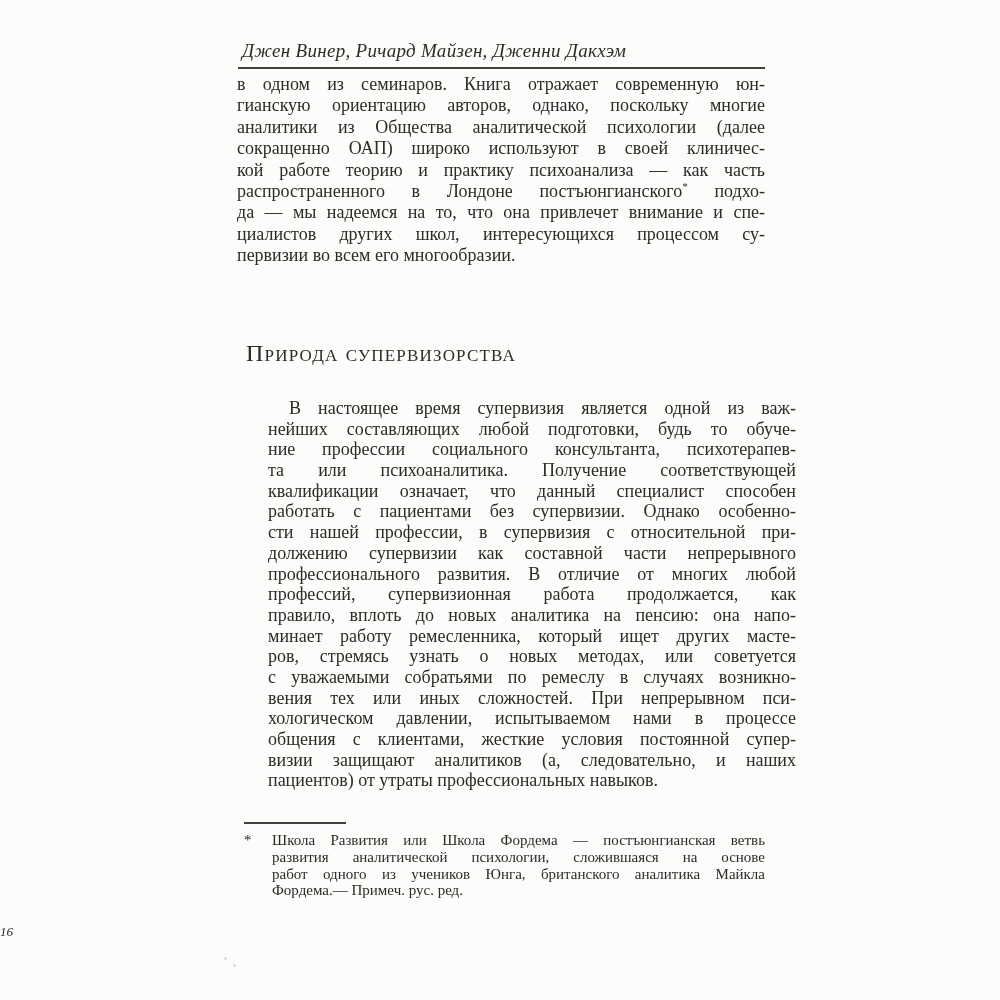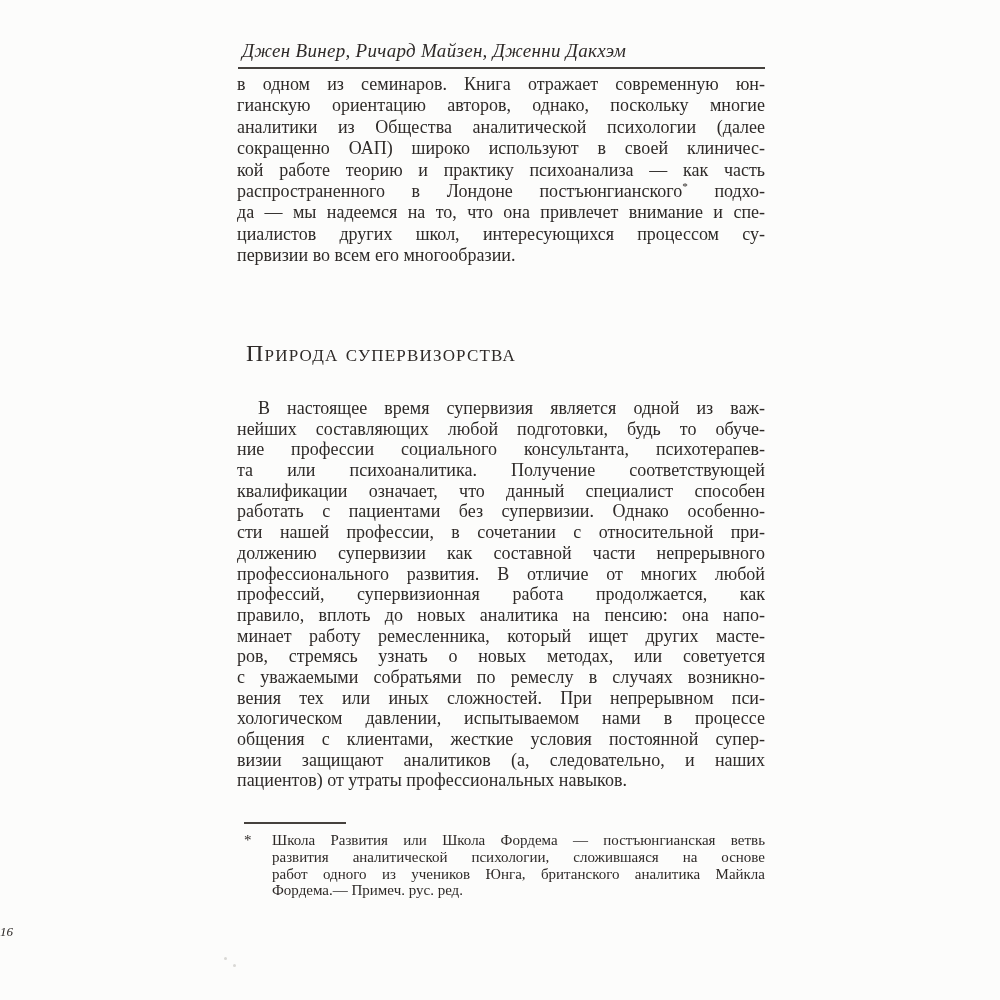--- a/index.html
+++ b/index.html
@@ -43,20 +43,21 @@
     width: 528px;
   }
   .intro {
     top: 74px;
     font-size: 18px;
   }
   .intro .line { height: 21.4px; line-height: 21.4px; }
   .bodytext {
     top: 398px;
     font-size: 18px;
+    margin-left: 31px;
   }
   .bodytext .line { height: 20.7px; line-height: 20.7px; }
   .line {
     text-align: justify;
     text-align-last: justify;
     overflow: hidden;
     white-space: normal;
   }
   .line--last {
     text-align-last: left;
@@ -146,21 +147,21 @@
 
   <h2 class="heading">Природа супервизорства</h2>
 
   <div class="para bodytext">
     <div class="line line--indent">В настоящее время супервизия является одной из важ-</div>
     <div class="line">нейших составляющих любой подготовки, будь то обуче-</div>
     <div class="line">ние профессии социального консультанта, психотерапев-</div>
     <div class="line">та или психоаналитика. Получение соответствующей</div>
     <div class="line">квалификации означает, что данный специалист способен</div>
     <div class="line">работать с пациентами без супервизии. Однако особенно-</div>
-    <div class="line">сти нашей профессии, в сочетании с относительной при-</div>
+    <div class="line">сти нашей профессии, в супервизия с относительной при-</div>
     <div class="line">должению супервизии как составной части непрерывного</div>
     <div class="line">профессионального развития. В отличие от многих любой</div>
     <div class="line">профессий, супервизионная работа продолжается, как</div>
     <div class="line">правило, вплоть до новых аналитика на пенсию: она напо-</div>
     <div class="line">минает работу ремесленника, который ищет других масте-</div>
     <div class="line">ров, стремясь узнать о новых методах, или советуется</div>
     <div class="line">с уважаемыми собратьями по ремеслу в случаях возникно-</div>
     <div class="line">вения тех или иных сложностей. При непрерывном пси-</div>
     <div class="line">хологическом давлении, испытываемом нами в процессе</div>
     <div class="line">общения с клиентами, жесткие условия постоянной супер-</div>

